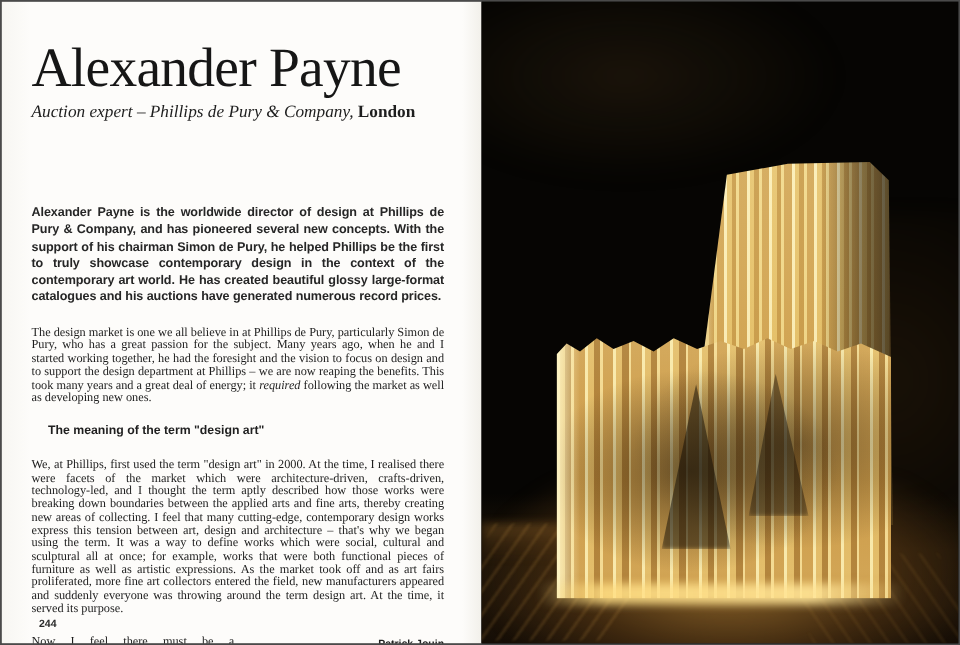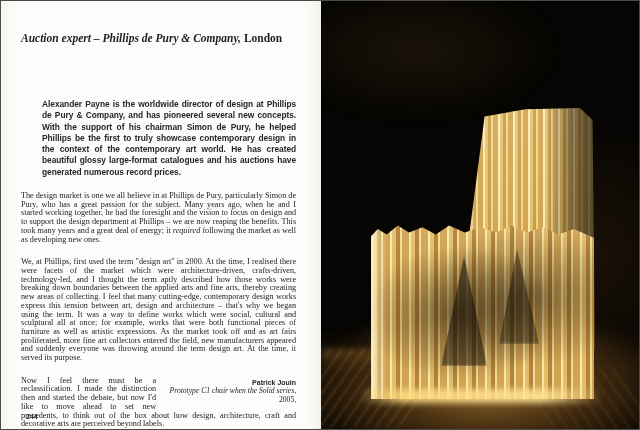--- a/index.html
+++ b/index.html
@@ -26,32 +26,31 @@
     line-height: 1.0;
     letter-spacing: -0.5px;
     color: #161616;
   }
   .subtitle {
     margin-top: 5px;
     font-family: "Liberation Serif", serif;
     font-size: 11.5px;
     color: #1e1e1e;
   }
-  .subtitle .it { font-style: italic; font-weight: 700; }
+  .subtitle .it { font-style: italic; font-weight: 400; }
   .subtitle .rm { font-style: normal; font-weight: 700; margin-top: 32px; }
   .intro {
     margin-top: 55px;
     font-family: "Liberation Sans", sans-serif;
     font-weight: 700;
     font-size: 8.4px;
     line-height: 11.3px;
     letter-spacing: -0.05px;
     text-align: justify;
     color: #262626;
-    margin-left: 21px;
   }
   .sec-heading {
     margin-top: 12px;
     font-family: "Liberation Sans", sans-serif;
     font-weight: 700;
     font-size: 8.2px;
     line-height: 10px;
     text-indent: 11px;
     color: #1f1f1f;
   }
@@ -176,27 +175,29 @@
     background: linear-gradient(90deg, transparent 0%, rgba(255,222,132,0.85) 18%, rgba(255,228,150,0.9) 75%, transparent 100%);
     filter: blur(3px);
   }
 </style>
 </head>
 <body>
 
 <div class="spread">
 
   <div class="page-left">
+    <h1 class="title">Alexander Payne</h1>
 
     <p class="subtitle"><span class="it">Auction expert – Phillips de Pury &amp; Company,</span><span class="rm"> London</span></p>
 
     <p class="intro">Alexander Payne is the worldwide director of design at Phillips de Pury &amp; Company, and has pioneered several new concepts. With the support of his chairman Simon de Pury, he helped Phillips be the first to truly showcase contemporary design in the context of the contemporary art world. He has created beautiful glossy large-format catalogues and his auctions have generated numerous record prices.</p>
 
     <p class="body-text"><span>The design market is one we all believe in at Phillips de Pury, particularly Simon de Pury, who has a great passion for the subject. Many years ago, when he and I started working together, he had the foresight and the vision to focus on design and to support the design department at Phillips – we are now reaping the benefits. This took many years and a great deal of energy; it </span><span class="it">required</span><span> following the market as well as developing new ones.</span></p>
 
+    <h3 class="sec-heading">The meaning of the term "design art"</h3>
     <p class="body-text">We, at Phillips, first used the term "design art" in 2000. At the time, I realised there were facets of the market which were architecture-driven, crafts-driven, technology-led, and I thought the term aptly described how those works were breaking down boundaries between the applied arts and fine arts, thereby creating new areas of collecting. I feel that many cutting-edge, contemporary design works express this tension between art, design and architecture – that's why we began using the term. It was a way to define works which were social, cultural and sculptural all at once; for example, works that were both functional pieces of furniture as well as artistic expressions. As the market took off and as art fairs proliferated, more fine art collectors entered the field, new manufacturers appeared and suddenly everyone was throwing around the term design art. At the time, it served its purpose.</p>
 
     <div class="wrap-zone">
       <div class="caption">
         <div class="caption-artist">Patrick Jouin</div>
         <div class="caption-line"><span class="it">Prototype C1 chair when the Solid series,</span><span> 2005,</span></div>
 
       </div>
       <p class="body-text">Now I feel there must be a reclassification. I made the distinction then and started the debate, but now I'd like to move ahead to set new precedents, to think out of the box about how design, architecture, craft and decorative arts are perceived beyond labels.</p>
     </div>

